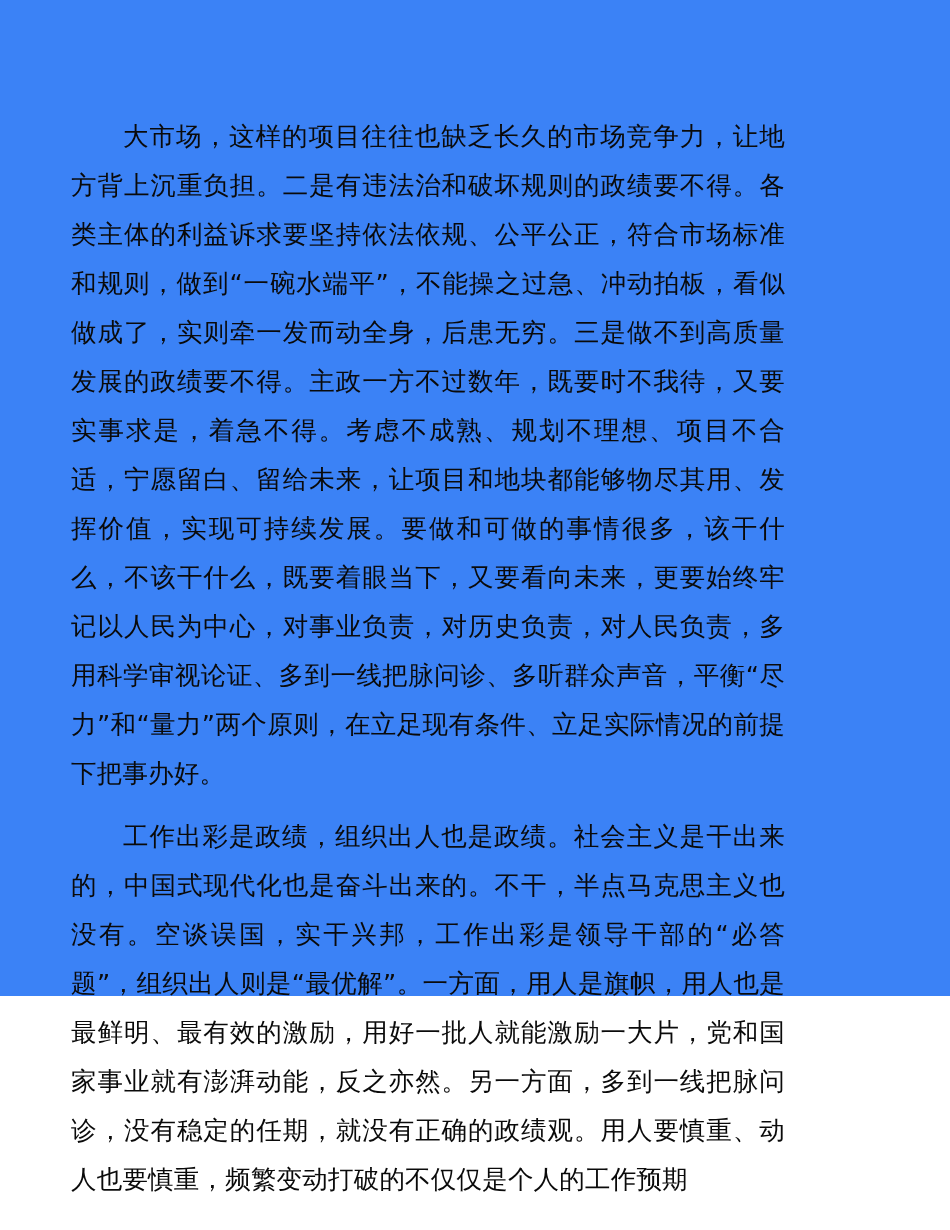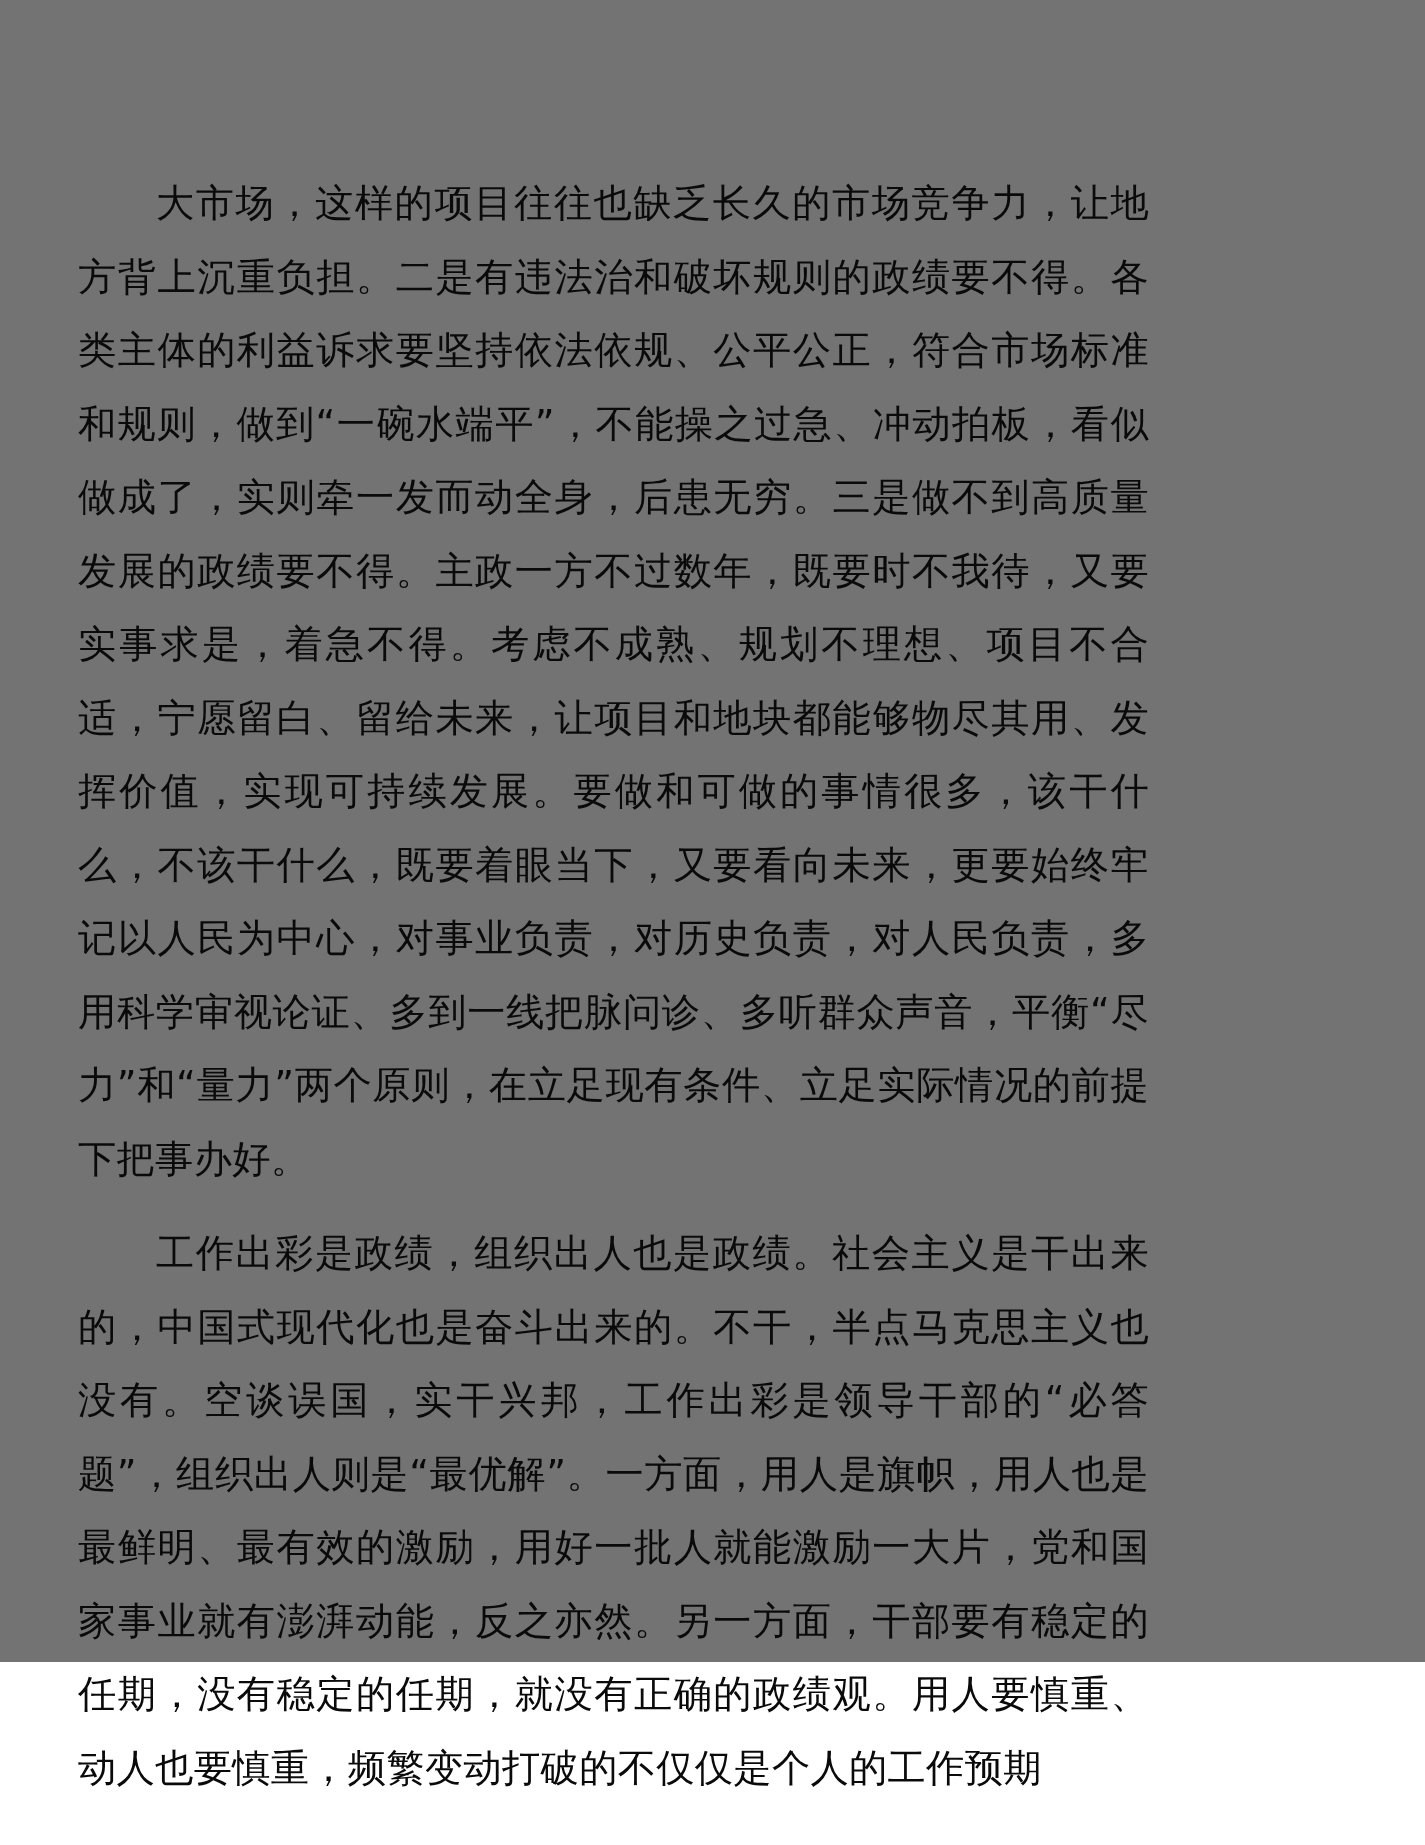--- a/index.html
+++ b/index.html
@@ -10,24 +10,24 @@
   body {
     width: 950px;
     height: 1230px;
     font-family: "Liberation Sans", sans-serif;
     color: #000000;
     overflow: hidden;
   }
   .page {
     position: relative;
     width: 950px;
-    height: 1108px;
-    background: #737373;
+    height: 996px;
+    background: #3b82f6;
     box-sizing: border-box;
-    padding: 112px 118px 0 52px;
+    padding: 112px 118px 0 71px;
   }
   .doc-body {
     width: 714px;
   }
   .para {
     margin: 0 0 0 0;
     font-family: "DejaVu Sans", sans-serif;
     font-size: 25.5px;
     line-height: 49px;
     text-align: justify;
@@ -40,15 +40,15 @@
   .para + .para {
     margin-top: 14px;
   }
 </style>
 </head>
 <body>
 
 <div class="page">
   <div class="doc-body">
     <p class="para">大市场，这样的项目往往也缺乏长久的市场竞争力，让地方背上沉重负担。二是有违法治和破坏规则的政绩要不得。各类主体的利益诉求要坚持依法依规、公平公正，符合市场标准和规则，做到“一碗水端平”，不能操之过急、冲动拍板，看似做成了，实则牵一发而动全身，后患无穷。三是做不到高质量发展的政绩要不得。主政一方不过数年，既要时不我待，又要实事求是，着急不得。考虑不成熟、规划不理想、项目不合适，宁愿留白、留给未来，让项目和地块都能够物尽其用、发挥价值，实现可持续发展。要做和可做的事情很多，该干什么，不该干什么，既要着眼当下，又要看向未来，更要始终牢记以人民为中心，对事业负责，对历史负责，对人民负责，多用科学审视论证、多到一线把脉问诊、多听群众声音，平衡“尽力”和“量力”两个原则，在立足现有条件、立足实际情况的前提下把事办好。</p>
-    <p class="para">工作出彩是政绩，组织出人也是政绩。社会主义是干出来的，中国式现代化也是奋斗出来的。不干，半点马克思主义也没有。空谈误国，实干兴邦，工作出彩是领导干部的“必答题”，组织出人则是“最优解”。一方面，用人是旗帜，用人也是最鲜明、最有效的激励，用好一批人就能激励一大片，党和国家事业就有澎湃动能，反之亦然。另一方面，干部要有稳定的任期，没有稳定的任期，就没有正确的政绩观。用人要慎重、动人也要慎重，频繁变动打破的不仅仅是个人的工作预期</p>
+    <p class="para">工作出彩是政绩，组织出人也是政绩。社会主义是干出来的，中国式现代化也是奋斗出来的。不干，半点马克思主义也没有。空谈误国，实干兴邦，工作出彩是领导干部的“必答题”，组织出人则是“最优解”。一方面，用人是旗帜，用人也是最鲜明、最有效的激励，用好一批人就能激励一大片，党和国家事业就有澎湃动能，反之亦然。另一方面，多到一线把脉问诊，没有稳定的任期，就没有正确的政绩观。用人要慎重、动人也要慎重，频繁变动打破的不仅仅是个人的工作预期</p>
   </div>
 </div>
 
 </body></html>

